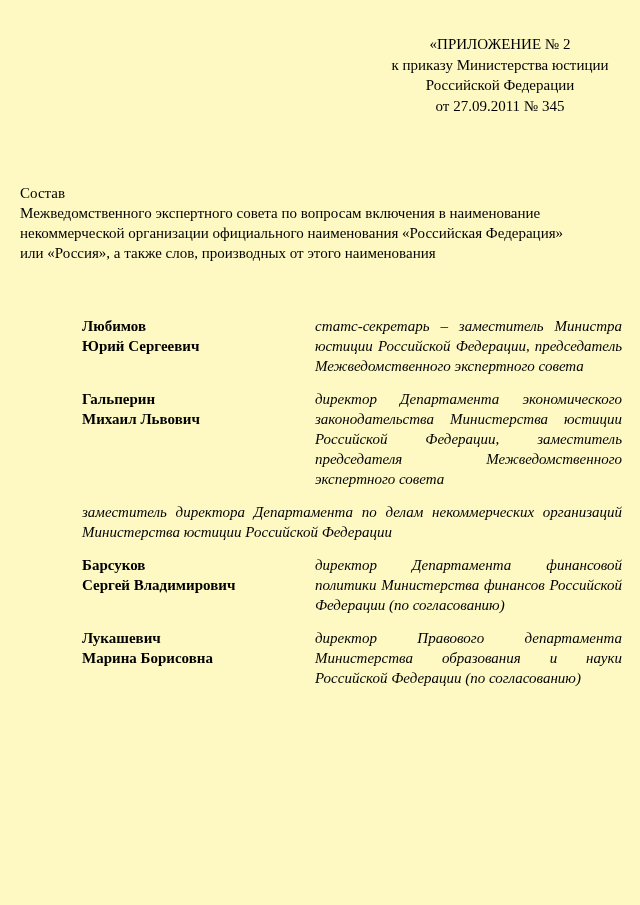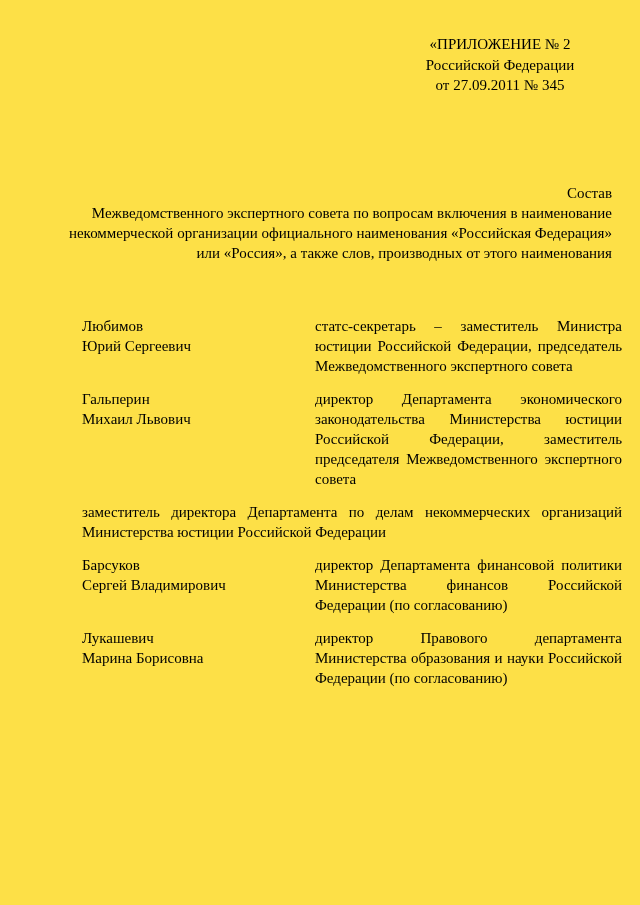--- a/index.html
+++ b/index.html
@@ -4,75 +4,78 @@
 <style>
   html, body {
     margin: 0;
     padding: 0;
     background: #ffffff;
   }
   .page {
     position: relative;
     width: 640px;
     height: 905px;
-    background: #fde047;
+    background: #fef9c3;
     color: #000000;
     font-family: "Liberation Serif", "DejaVu Serif", serif;
     font-size: 15px;
     line-height: 20px;
     overflow: hidden;
   }
   .appendix-header {
     position: absolute;
     top: 34px;
     right: 14px;
     width: 252px;
     text-align: center;
   }
   .appendix-header div {
     line-height: 20.5px;
   }
   .doc-title {
     position: absolute;
     top: 183px;
-    left: 12px;
+    left: 20px;
     width: 600px;
-    text-align: right;
+    text-align: left;
   }
   .doc-title div {
     line-height: 20px;
   }
   .members {
     position: absolute;
     top: 316px;
     left: 82px;
     width: 540px;
   }
   .member-row {
     display: flex;
     align-items: flex-start;
     margin-bottom: 13px;
   }
   .member-name {
     width: 233px;
     flex-shrink: 0;
     text-align: left;
+    font-weight: bold;
   }
   .member-position {
     flex: 1;
     text-align: justify;
+    font-style: italic;
   }
 </style>
 </head>
 <body>
 
 <div class="page">
 
   <div class="appendix-header">
     <div>«ПРИЛОЖЕНИЕ № 2</div>
+    <div>к приказу Министерства юстиции</div>
     <div>Российской Федерации</div>
     <div>от 27.09.2011 № 345</div>
   </div>
 
   <div class="doc-title">
     <div>Состав</div>
     <div>Межведомственного экспертного совета по вопросам включения в наименование</div>
     <div>некоммерческой организации официального наименования «Российская Федерация»</div>
     <div>или «Россия», а также слов, производных от этого наименования</div>
   </div>

